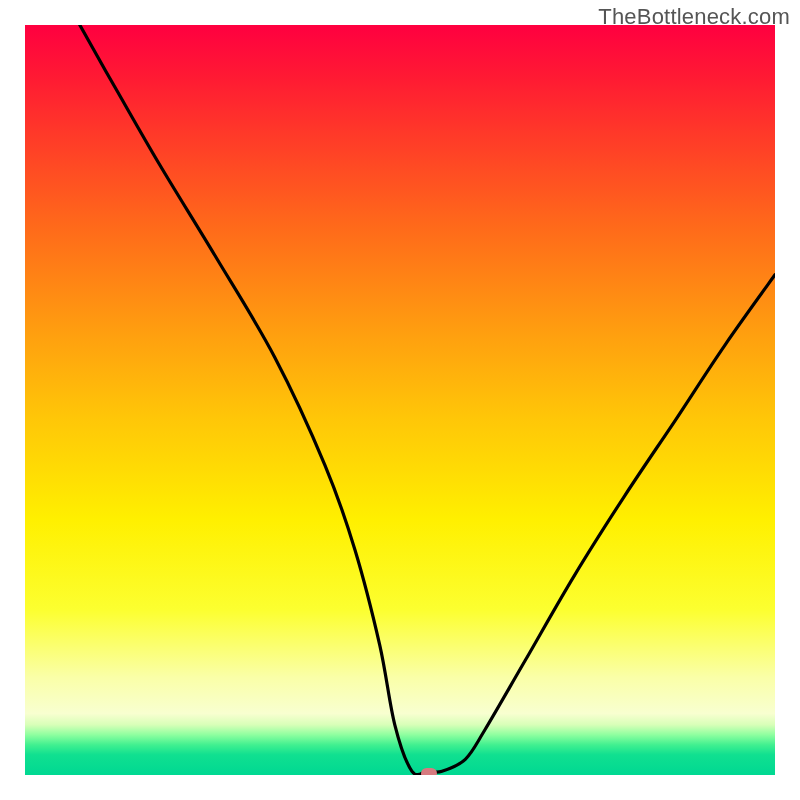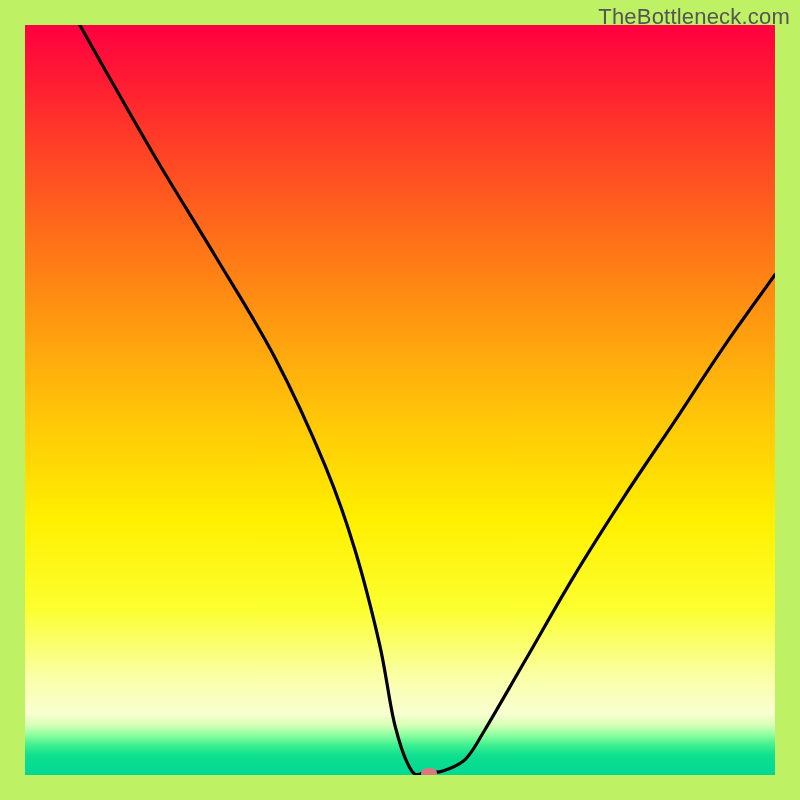--- a/index.html
+++ b/index.html
@@ -7,21 +7,21 @@
     padding: 0;
     width: 800px;
     height: 800px;
     background: #000;
     overflow: hidden;
   }
   .outer {
     position: relative;
     width: 800px;
     height: 800px;
-    background: #bef264;
+    background: #ffffff;
   }
   .watermark {
     position: absolute;
     top: 4px;
     right: 10px;
     font-family: Arial, Helvetica, sans-serif;
     font-size: 22px;
     color: #555;
     letter-spacing: 0.2px;
   }

